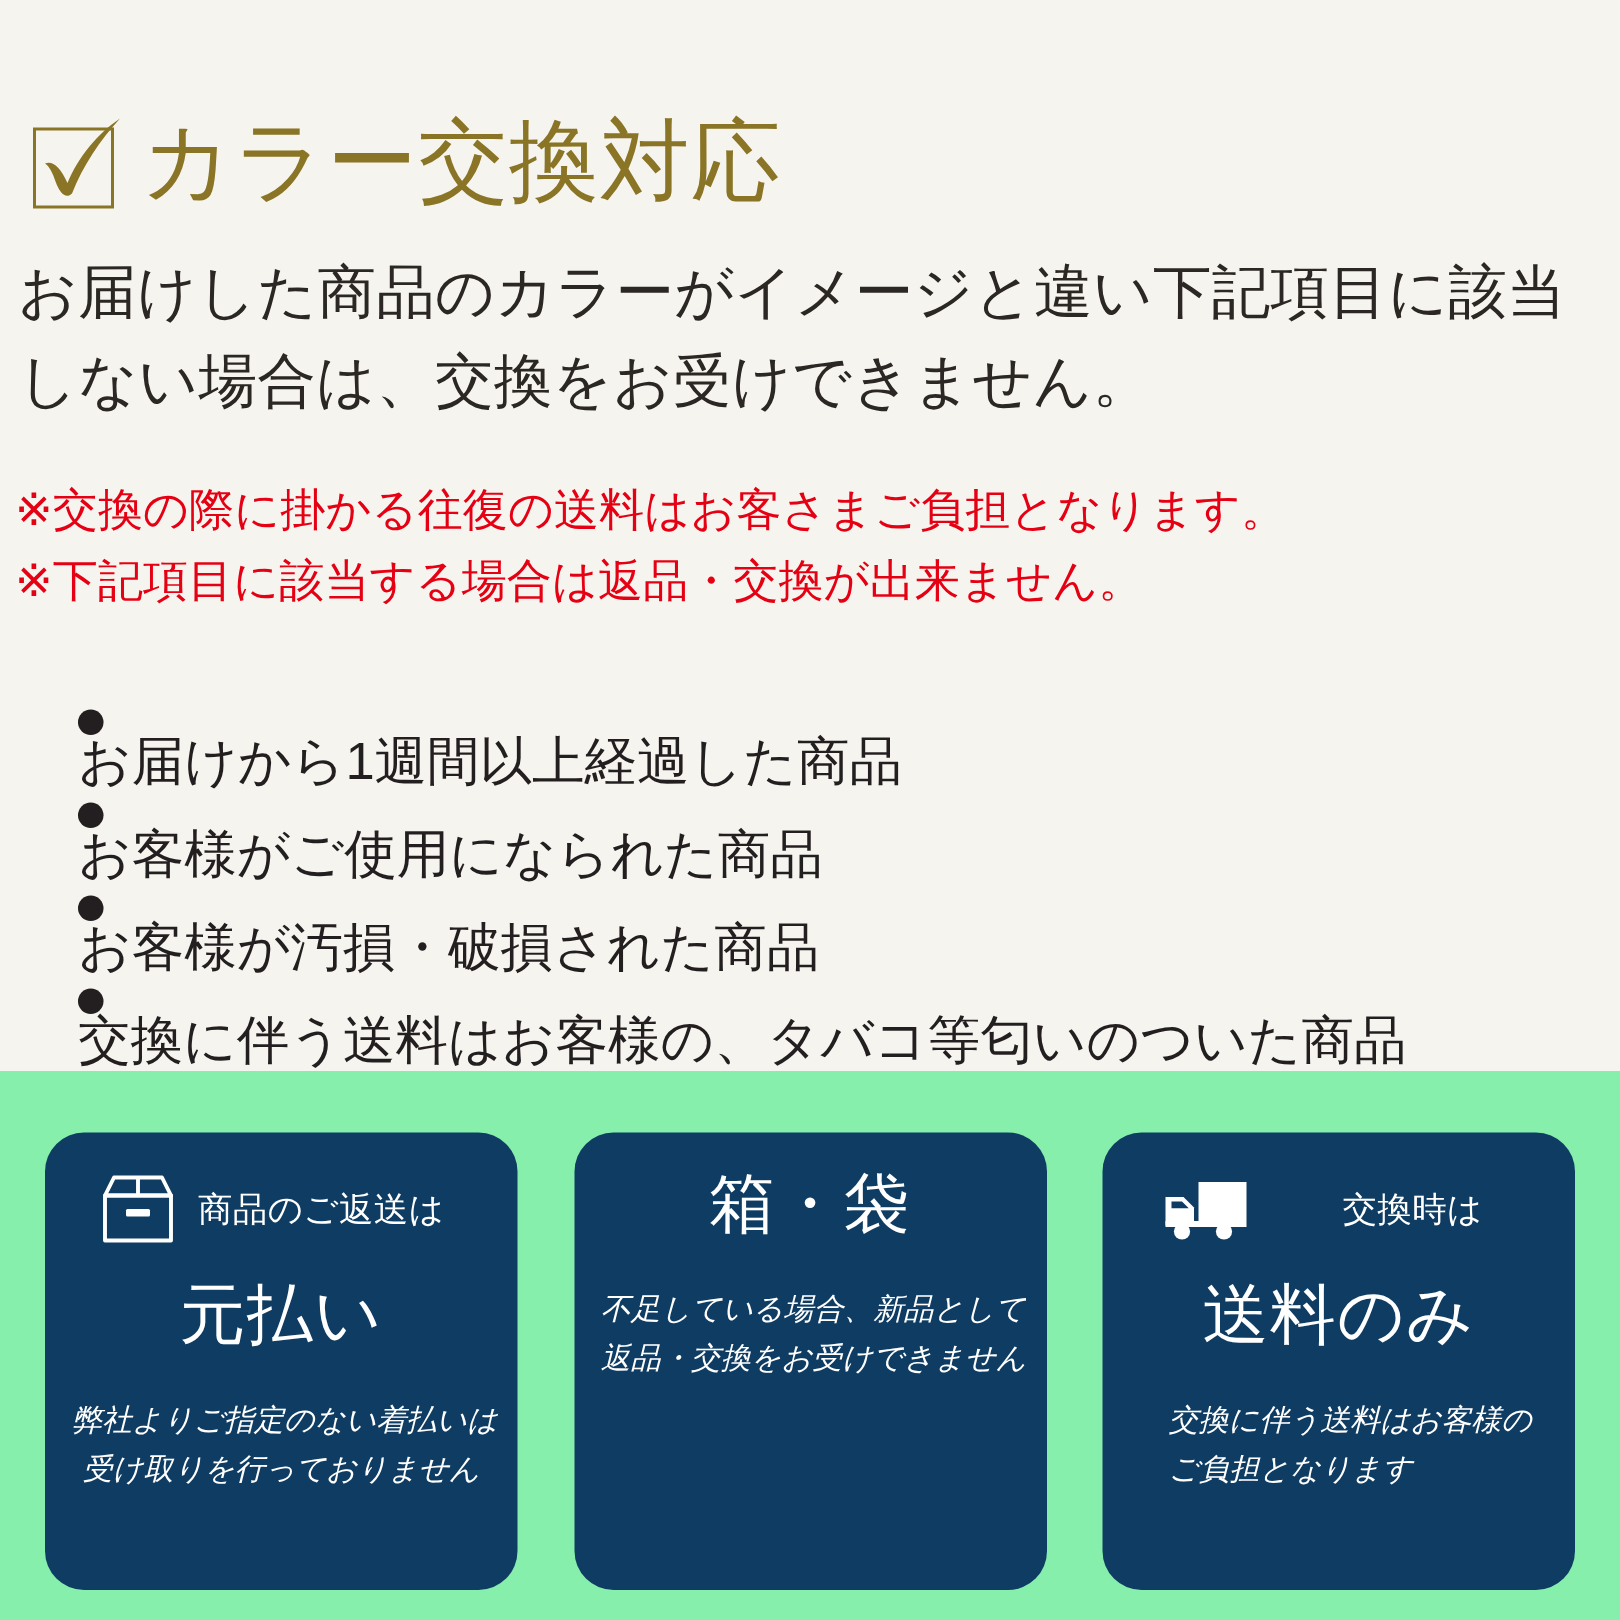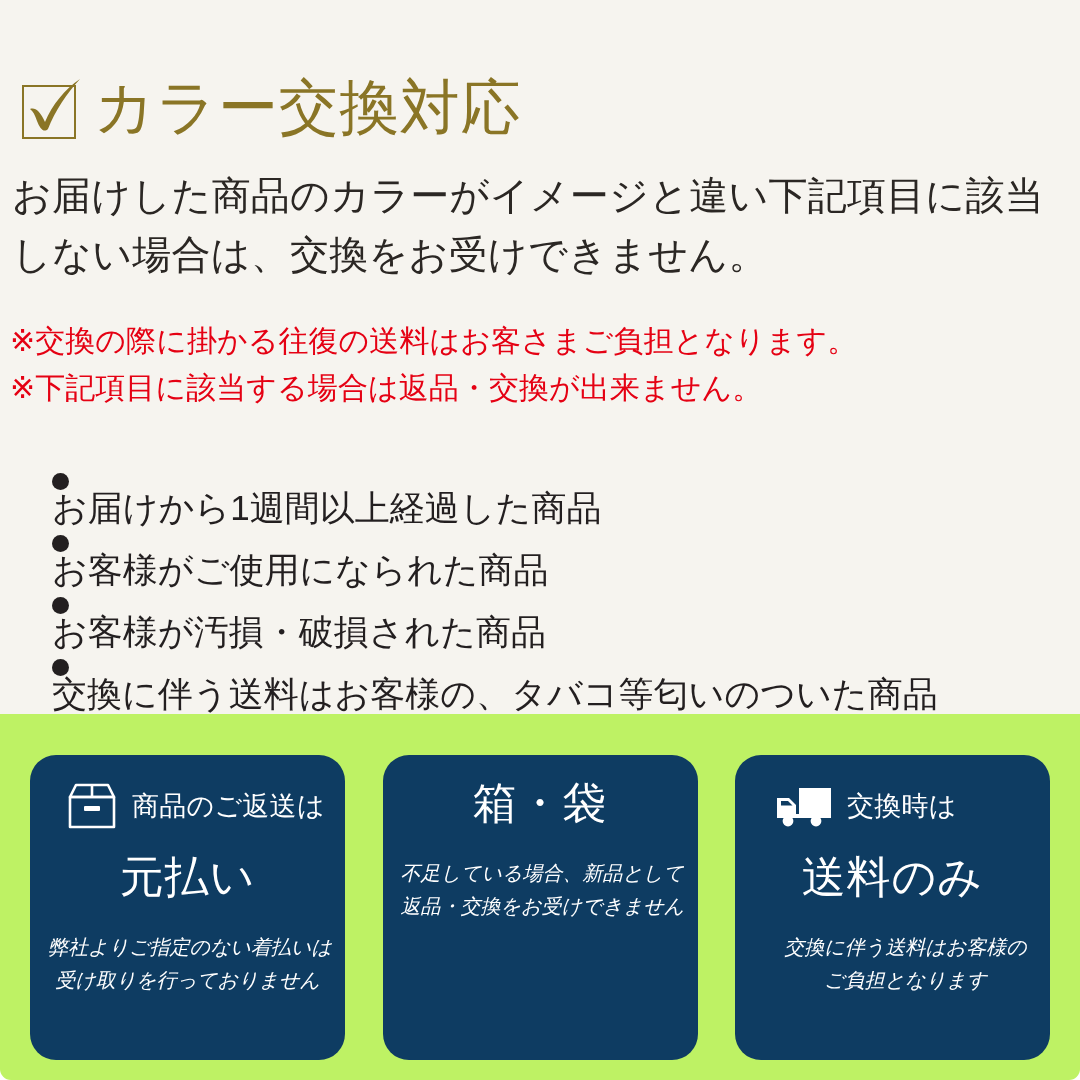--- a/index.html
+++ b/index.html
@@ -13,22 +13,21 @@
   body {
     font-family: "Liberation Sans", "DejaVu Sans", sans-serif;
     background: #ffffff;
     color: #231f20;
   }
 
   #page {
     position: relative;
     width: 1080px;
     height: 1080px;
-    background: #bef264;
-    border-radius: 11px;
+    background: #86efac;
   }
 
   
   .cream-panel {
     position: absolute;
     left: 0;
     top: 0;
     width: 1080px;
     height: 714px;
     background: #f6f4ef;
@@ -166,21 +165,21 @@
     width: 52px;
     height: 48px;
     margin-right: 14px;
     display: flex;
     align-items: center;
     justify-content: center;
   }
   .card-icon svg { display: block; }
 
   .card-kicker {
-    font-size: 27px;
+    font-size: 23px;
     line-height: 1;
     white-space: nowrap;
     letter-spacing: 0.01em;
   }
 
   .card-headline {
     text-align: center;
     font-size: 44px;
     line-height: 1;
     font-weight: 400;
@@ -195,23 +194,23 @@
     text-align: center;
     font-size: 20px;
     line-height: 1.65;
     font-style: italic;
   }
   .card-note div { white-space: nowrap; }
 
   
   .card--bag .card-top { padding-left: 40px; }
   .card--bag .card-icon { width: 46px; }
-  .card--truck .card-top { padding-left: 40px; }
+  .card--truck .card-top { padding-left: 40px; gap: 48px; }
   .card--truck .card-icon { width: 58px; }
-  .card--truck .card-note { text-align: center; padding-left: 44px; }
+  .card--truck .card-note { text-align: left; padding-left: 44px; }
 </style>
 </head>
 <body>
 
 <div id="page">
 
   <div class="cream-panel"></div>
 
   <div class="heading-row">
     <span class="check-box-icon">

